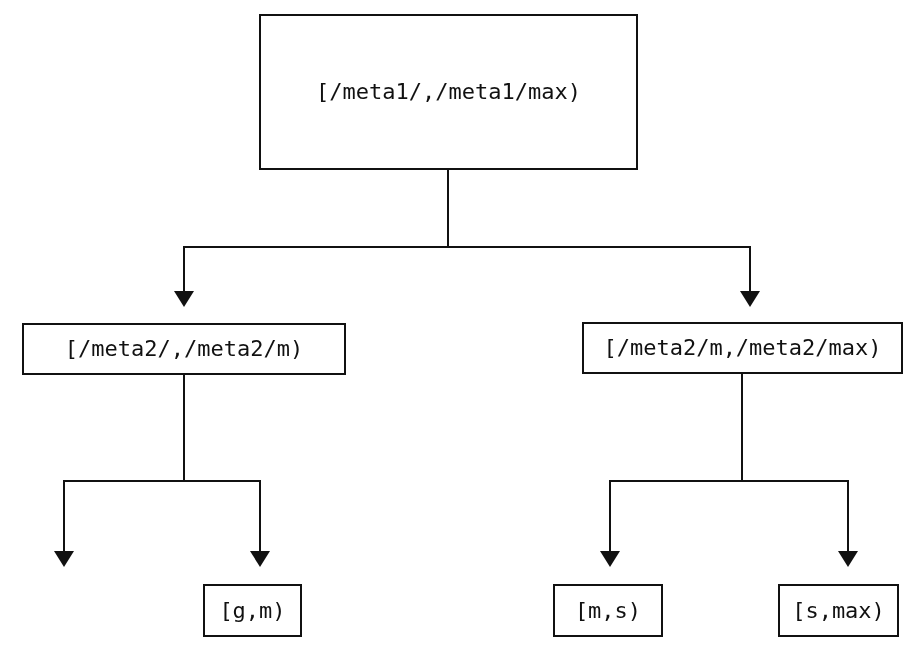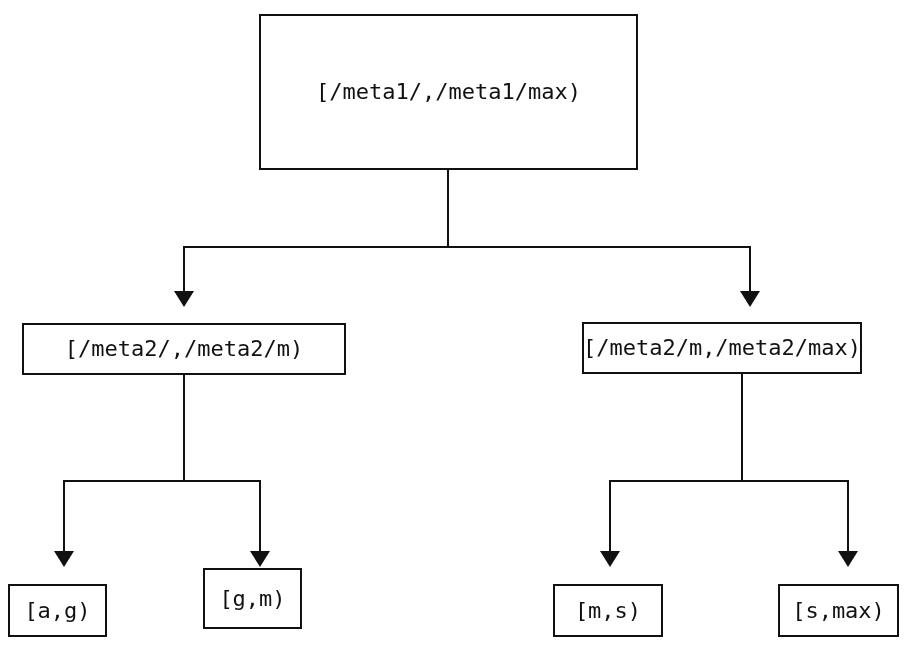--- a/index.html
+++ b/index.html
@@ -33,23 +33,23 @@
     position: absolute;
     width: 0; height: 0;
     border-left: 10px solid transparent;
     border-right: 10px solid transparent;
     border-top: 16px solid #111111;
   }
 
   
   #node-root   { left: 259px; top: 14px;  width: 379px; height: 156px; }
   #node-left   { left: 22px;  top: 323px; width: 324px; height: 52px; text-align: center; }
-  #node-right  { left: 582px; top: 322px; width: 280px; height: 52px; }
+  #node-right  { left: 582px; top: 322px; width: 321px; height: 52px; }
   #leaf-ag     { left: 8px;   top: 584px; width: 99px;  height: 53px; }
-  #leaf-gm     { left: 203px; top: 568px; width: 99px;  height: 61px; }
+  #leaf-gm     { left: 203px; top: 584px; width: 99px;  height: 53px; }
   #leaf-ms     { left: 553px; top: 584px; width: 110px;  height: 53px; }
   #leaf-smax   { left: 778px; top: 584px; width: 121px; height: 53px; }
 
   
   #e1-stem { left: 447px; top: 170px; height: 78px; }
   #e1-bar  { left: 183px; top: 246px; width: 568px; }
   #e1-drop-l { left: 183px; top: 246px; height: 45px; }
   #e1-drop-r { left: 749px; top: 246px; height: 45px; }
   #e1-arrow-l { left: 174px; top: 291px; }
   #e1-arrow-r { left: 740px; top: 291px; }
@@ -74,21 +74,20 @@
 <body>
 
 <div class="canvas">
 
   <div class="node" id="node-root">[/meta1/,/meta1/max)</div>
 
   <div class="node" id="node-left">[/meta2/,/meta2/m)</div>
 
   <div class="node" id="node-right">[/meta2/m,/meta2/max)</div>
 
-  <div class="node" id="leaf-ag">[a,g)</div>
 
   <div class="node" id="leaf-gm">[g,m)</div>
 
   <div class="node" id="leaf-ms">[m,s)</div>
 
   <div class="node" id="leaf-smax">[s,max)</div>
 
   <div class="vline" id="e1-stem"></div>
   <div class="hline" id="e1-bar"></div>
   <div class="vline" id="e1-drop-l"></div>

